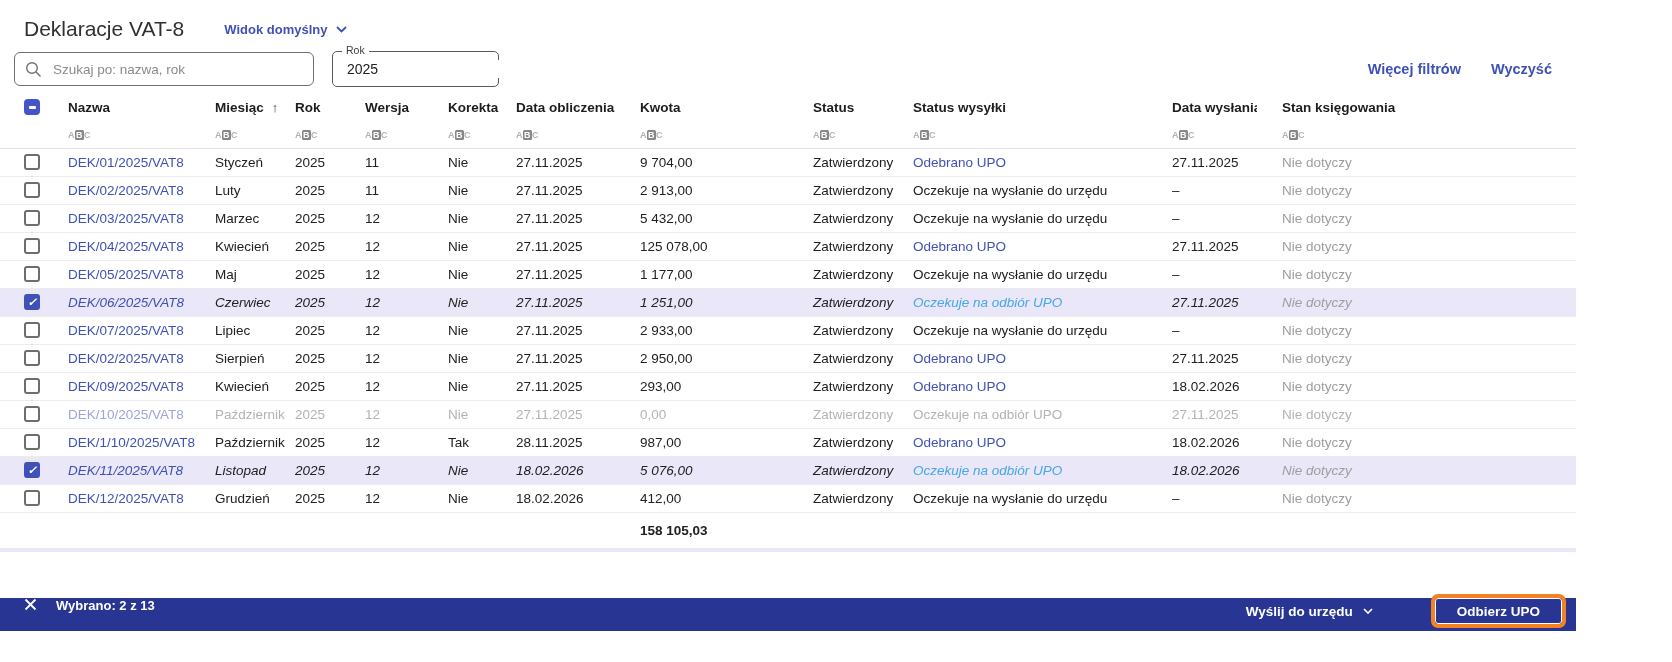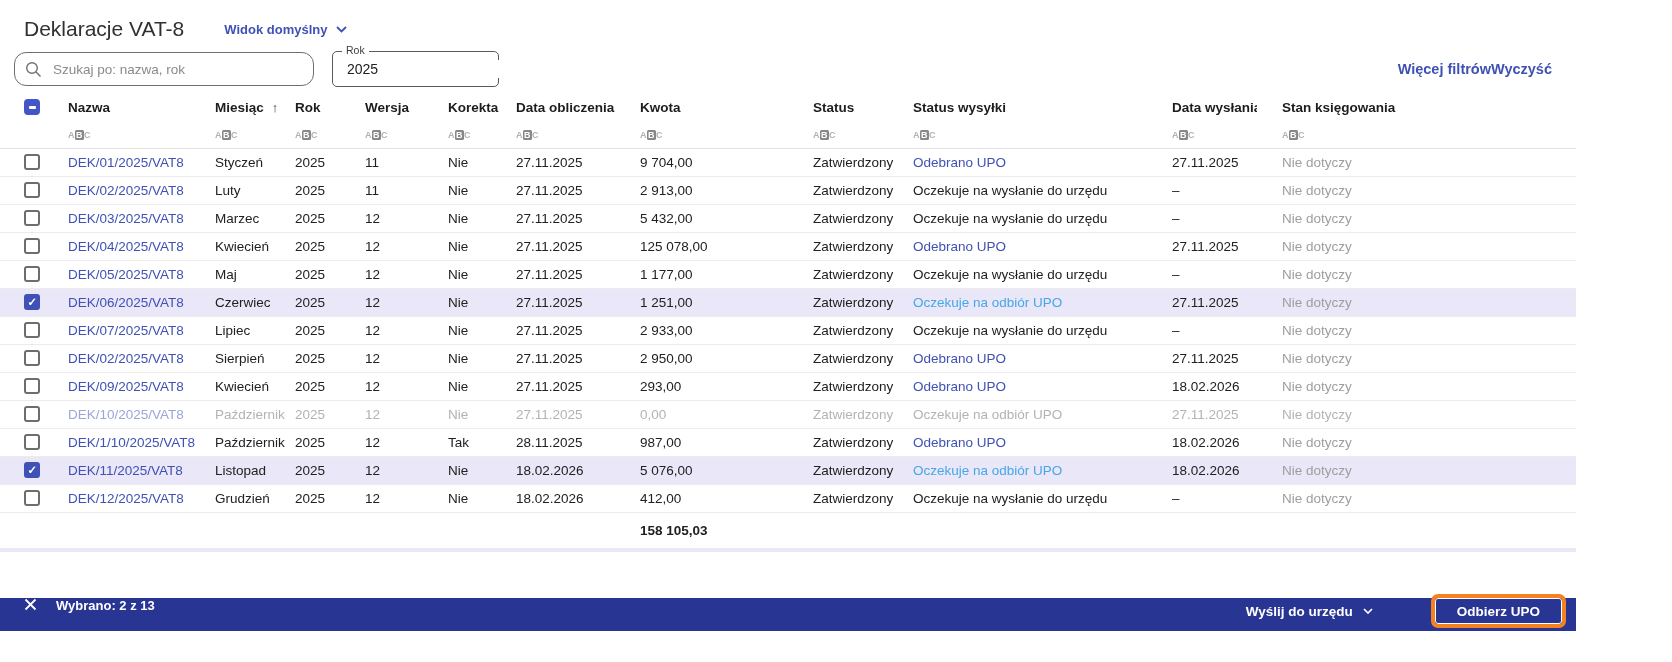--- a/index.html
+++ b/index.html
@@ -11,27 +11,27 @@
   body{margin:0;background:#fff;font-family:"Liberation Sans",sans-serif;color:#212121;}
   .page{width:1576px;height:662px;position:relative;overflow:hidden;background:#fff;}
 
   
   .top{display:flex;align-items:center;gap:40px;padding:14px 24px 2px 24px;height:46px;}
   .title{font-size:21px;color:#303030;font-weight:400;}
   .view-btn{display:flex;align-items:center;gap:9px;color:var(--accent);font-size:13px;font-weight:600;background:none;border:0;cursor:pointer;font-family:inherit;padding:0;}
 
   
   .filters{display:flex;align-items:center;padding:10px 24px 12px 14px;gap:18px;height:48px;}
-  .search-box{width:300px;height:34px;border:1px solid #6f6f6f;border-radius:12px;display:flex;align-items:center;padding:0 10px;gap:9px;background:#fff;}
+  .search-box{width:300px;height:34px;border:1px solid #6f6f6f;border-radius:6px;display:flex;align-items:center;padding:0 10px;gap:9px;background:#fff;}
   .search-box input{border:0;outline:0;font-size:13.5px;flex:1;font-family:inherit;color:#212121;}
   .search-box input::placeholder{color:#8a8a8a;}
   .year-field{position:relative;width:167px;height:36px;border:1px solid #5a5a5a;border-radius:5px;display:flex;align-items:center;padding:0 12px;gap:8px;background:#fff;}
   .year-label{position:absolute;top:-7px;left:9px;background:#fff;font-size:10.5px;color:#3c3c3c;padding:0 4px;line-height:1;}
   .year-field input{border:0;outline:0;font-size:14px;flex:1;font-family:inherit;color:#212121;}
-  .top-links{margin-left:auto;display:flex;align-items:center;}
+  .top-links{margin-left:auto;display:flex;gap:30px;align-items:center;}
   .tlink{color:var(--accent);font-size:14.5px;font-weight:600;text-decoration:none;cursor:pointer;}
 
   
   table{border-collapse:collapse;table-layout:fixed;width:1672px;font-size:13.5px;}
   th,td{padding:0;text-align:left;font-weight:400;vertical-align:middle;white-space:nowrap;overflow:hidden;}
   thead .lbl-row th{height:26px;font-size:13.5px;font-weight:700;color:#1d1d1d;}
   thead .flt-row th{height:28px;}
   tbody td{height:28px;border-bottom:1px solid var(--border);}
   tbody tr:first-child td{border-top:1px solid #e3e3e3;}
   .num{}
@@ -48,21 +48,21 @@
   .cb.checked{background:var(--accent);border-color:var(--accent);}
   .cb.checked::after{content:"✓";position:absolute;left:1.5px;top:-1.5px;color:#fff;font-size:11.5px;font-weight:700;}
   .cb.indeterminate{background:#4355c9;border-color:#4355c9;border-radius:4px;}
   .cb.indeterminate::after{content:"";position:absolute;left:2.5px;top:5px;width:7px;height:2.5px;border-radius:1px;background:#fff;}
 
   .lnk{color:var(--accent);text-decoration:none;cursor:pointer;}
   .ss-link-indigo{color:var(--accent);cursor:pointer;}
   .ss-link-blue{color:var(--link-light);cursor:pointer;}
   .ss-text{color:#212121;}
   .gray{color:var(--gray);}
-  tr.selected{background:var(--row-selected);}
+  tr.selected{background:var(--row-selected);font-style:italic;}
   tr.muted td, tr.muted td span{color:var(--muted) !important;}
   tr.muted .lnk{color:#9ca5da !important;}
 
   .total-row td{height:36px;font-weight:700;border-bottom:0;font-size:13.5px;}
   .footer-line{height:4px;background:#e9e8f5;width:100%;}
 
   
   .sel-bar{position:absolute;left:0;right:0;bottom:31px;height:33px;background:var(--bar-bg);display:flex;align-items:flex-start;color:#fff;padding:0 14px 0 24px;}
   .x-btn{background:none;border:0;cursor:pointer;padding:0;margin-right:19px;display:flex;align-items:center;}
   .sel-label{font-size:13px;font-weight:700;color:#fff;}

